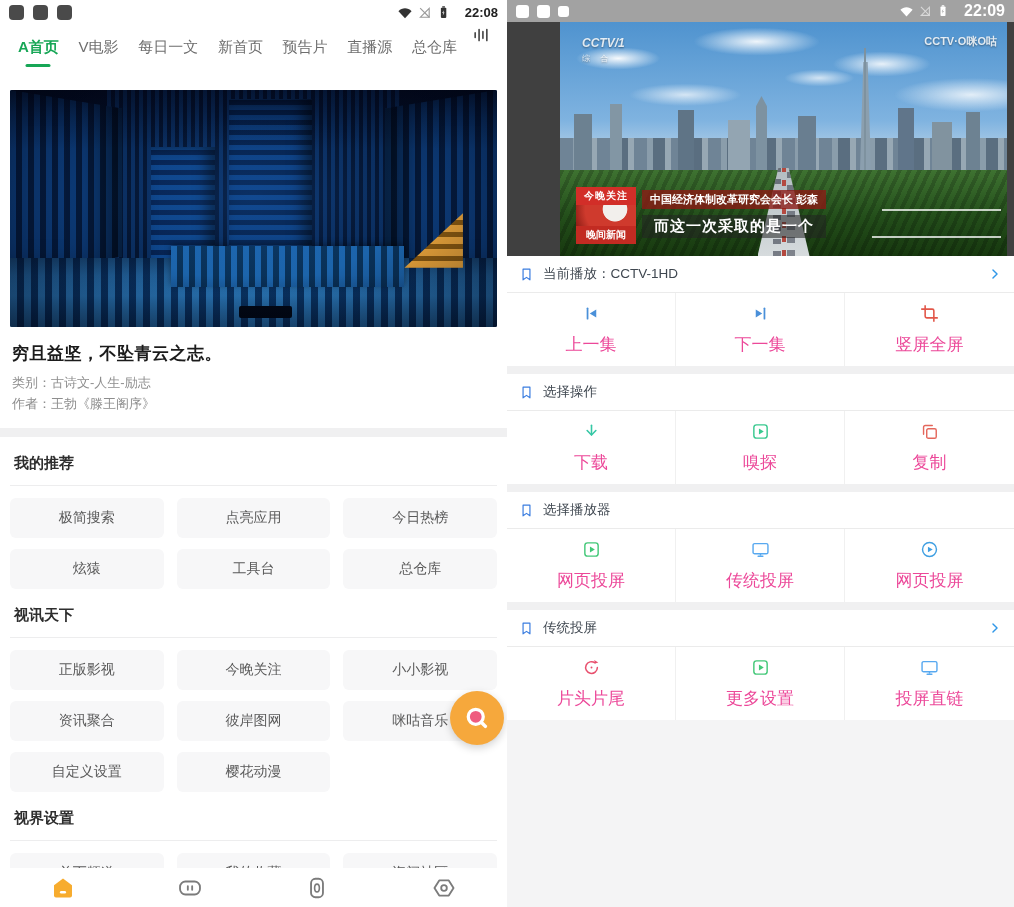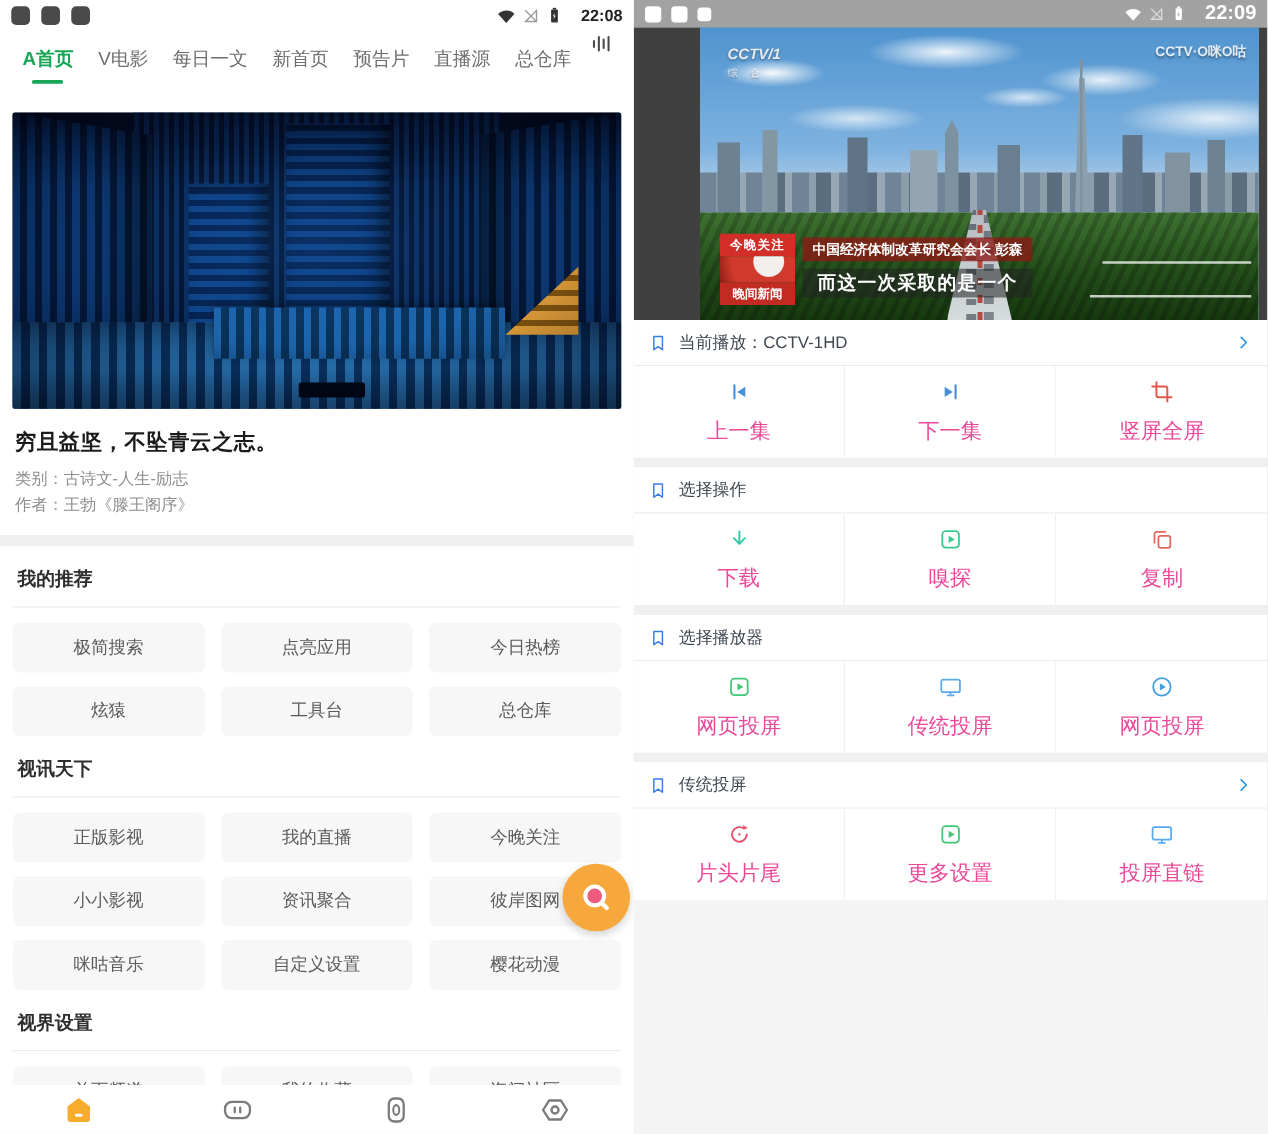--- a/index.html
+++ b/index.html
@@ -187,21 +187,20 @@
             <div class="gbtn">炫猿</div>
             <div class="gbtn">工具台</div>
             <div class="gbtn">总仓库</div>
           </div>
         </div>
         <div class="section">
           <div class="sec-title">视讯天下</div>
           <div class="rule-h"></div>
           <div class="btn-grid">
             <div class="gbtn">正版影视</div>
-            <div class="gbtn">我的直播</div>
             <div class="gbtn">今晚关注</div>
             <div class="gbtn">小小影视</div>
             <div class="gbtn">资讯聚合</div>
             <div class="gbtn">彼岸图网</div>
             <div class="gbtn">咪咕音乐</div>
             <div class="gbtn">自定义设置</div>
             <div class="gbtn">樱花动漫</div>
           </div>
         </div>
         <div class="section">

